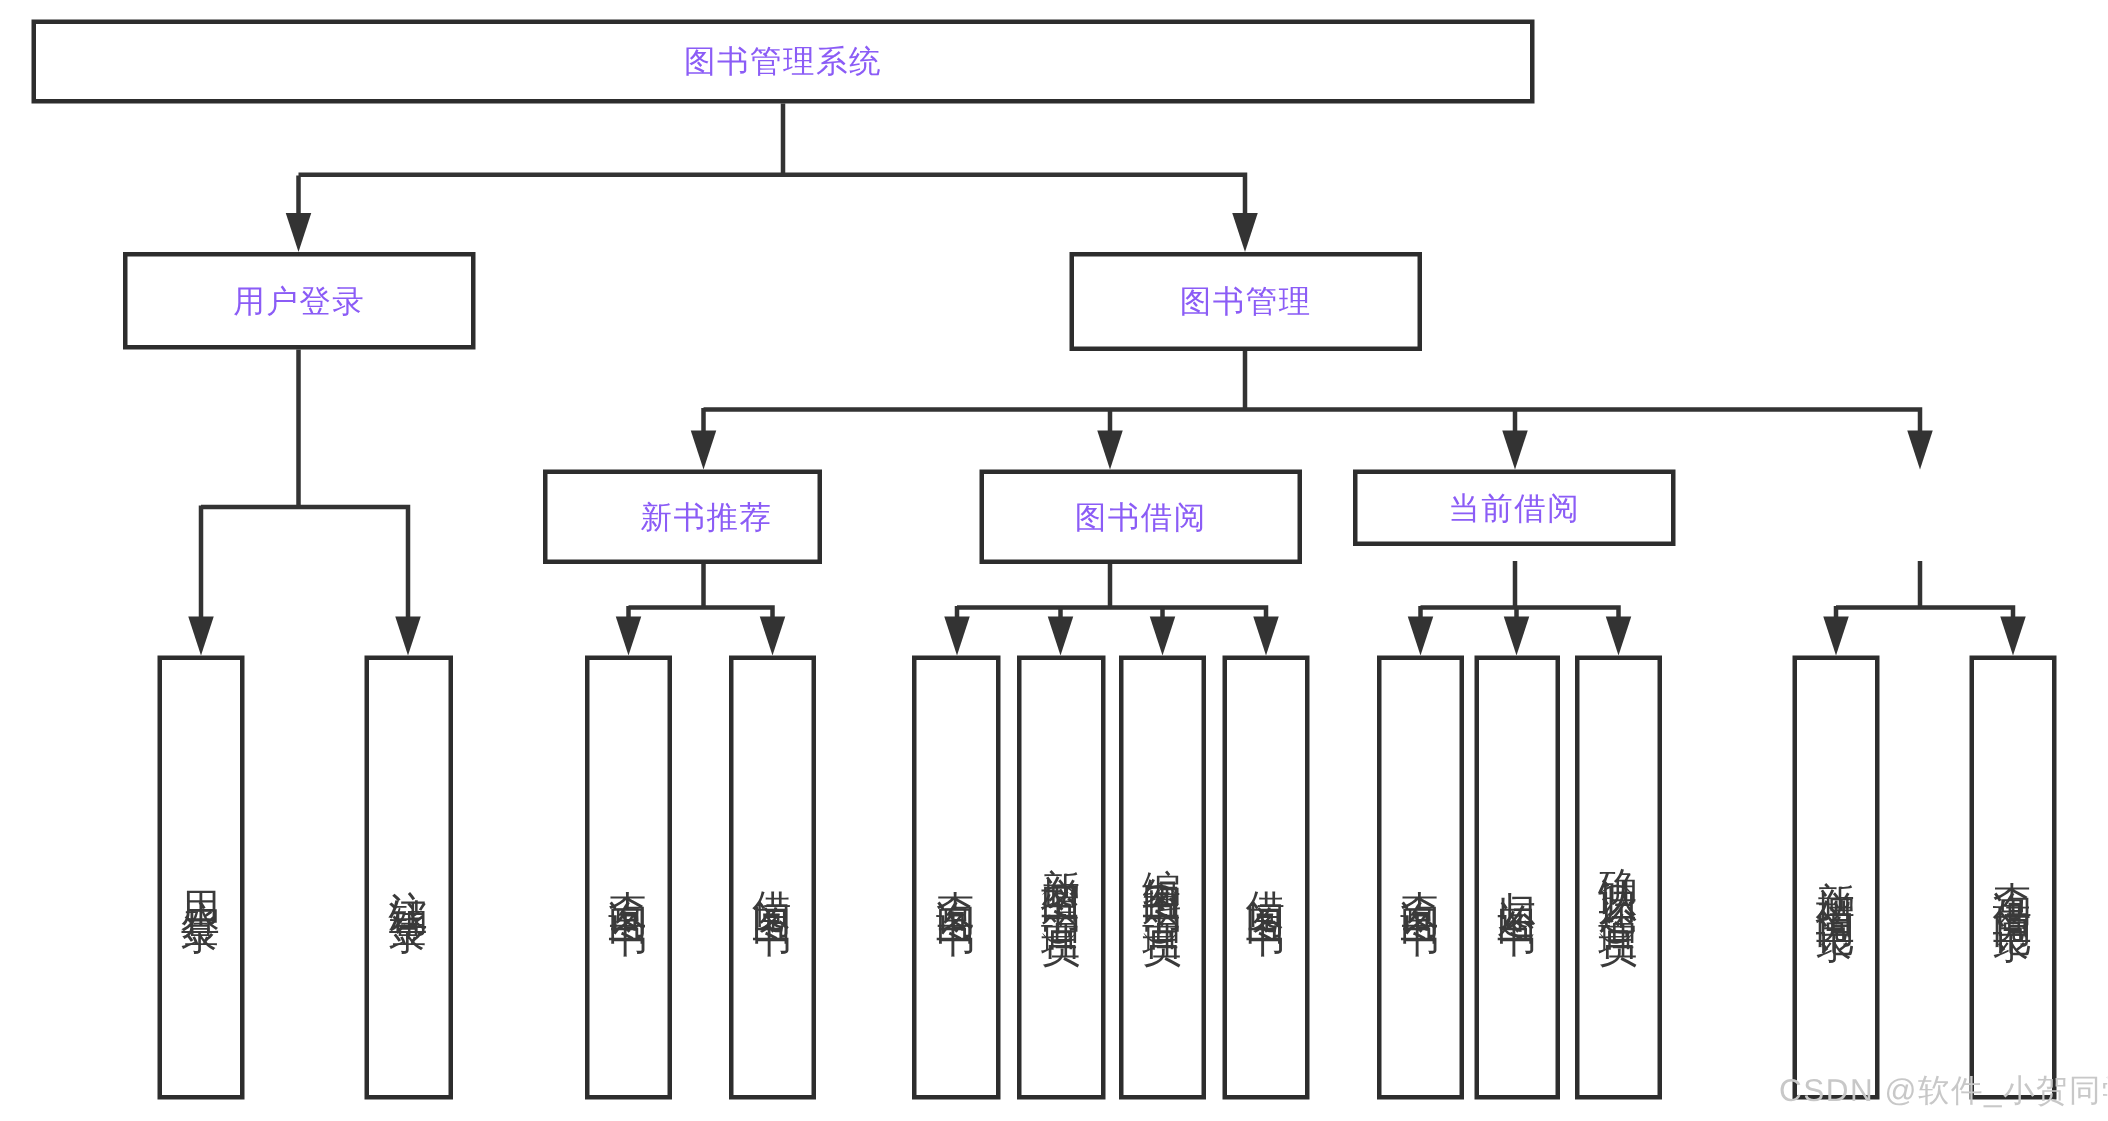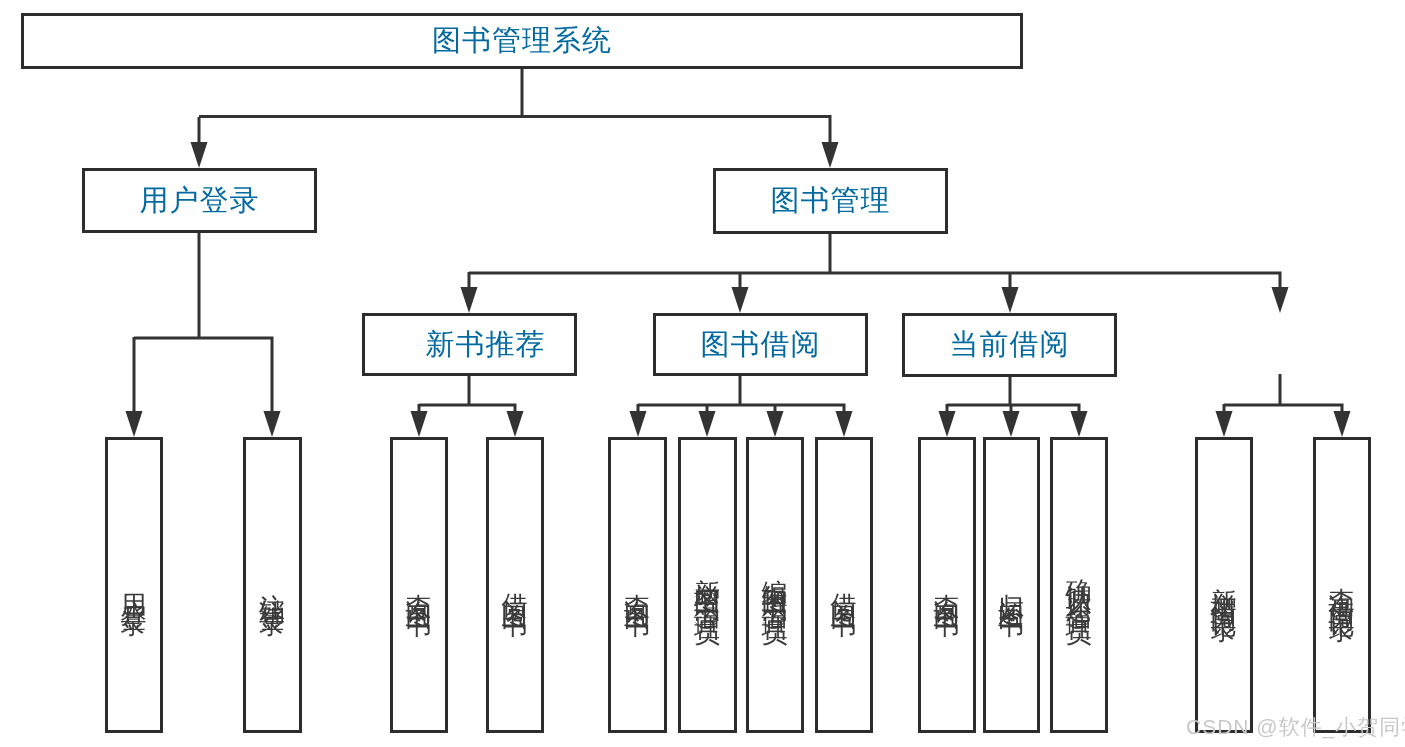--- a/index.html
+++ b/index.html
@@ -27,23 +27,23 @@
     position: absolute;
     box-sizing: border-box;
     border: 3px solid #2d2d2d;
     background: #ffffff;
     display: flex;
     align-items: center;
     justify-content: center;
     text-align: center;
   }
   .hbox {
-    font-size: 29px;
+    font-size: 21px;
     letter-spacing: 1px;
-    color: #0369a1;
+    color: #8b5cf6;
   }
   .vbox span {
     writing-mode: vertical-lr;
     text-orientation: mixed;
     font-size: 26px;
     line-height: 1;
     letter-spacing: 6px;
     color: #3a3a3a;
     white-space: nowrap;
   }
@@ -100,23 +100,23 @@
       <polygon points="1224,437 1215.5,411 1232.5,411"></polygon>
       <polygon points="1342,437 1333.5,411 1350.5,411"></polygon>
     </g>
   </svg>
 
   <div class="box hbox" style="left:21px; top:13px; width:1002px; height:56px;">图书管理系统</div>
 
   <div class="box hbox" style="left:82px; top:168px; width:235px; height:65px;">用户登录</div>
   <div class="box hbox" style="left:713px; top:168px; width:235px; height:66px;">图书管理</div>
 
-  <div class="box hbox" style="left:362px; top:313px; width:215px; height:63px;padding-left:32px;">新书推荐</div>
+  <div class="box hbox" style="left:362px; top:313px; width:186px; height:63px;padding-left:32px;">新书推荐</div>
   <div class="box hbox" style="left:653px; top:313px; width:215px; height:63px;">图书借阅</div>
-  <div class="box hbox" style="left:902px; top:313px; width:215px; height:64px;">当前借阅</div>
+  <div class="box hbox" style="left:902px; top:313px; width:215px; height:51px;">当前借阅</div>
 
   <div class="box vbox" style="left:105px; top:437px; width:58px; height:296px;">
     <span>用户登录</span>
   </div>
   <div class="box vbox" style="left:243px; top:437px; width:59px; height:296px;">
     <span>注销登录</span>
   </div>
 
   <div class="box vbox" style="left:390px; top:437px; width:58px; height:296px;">
     <span>查询图书</span>

